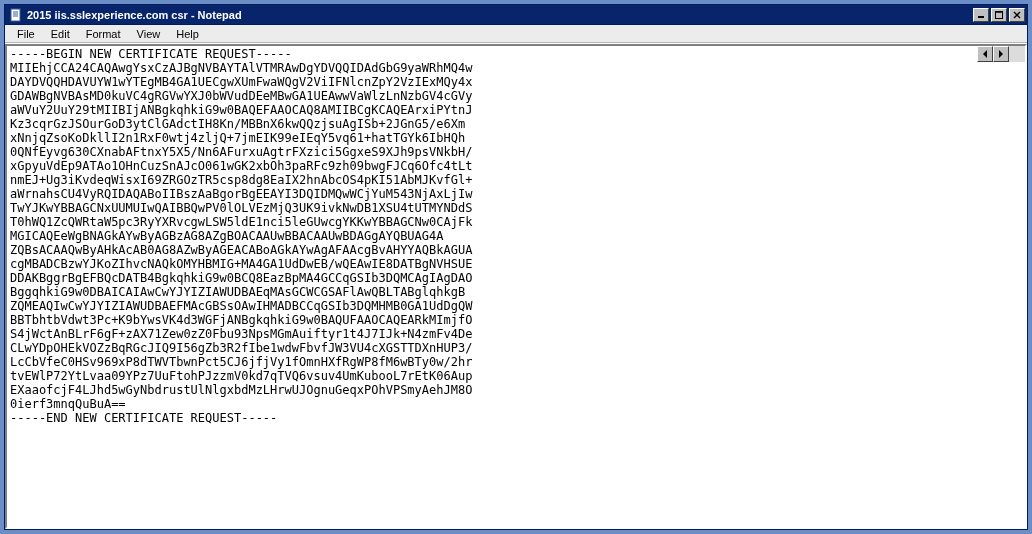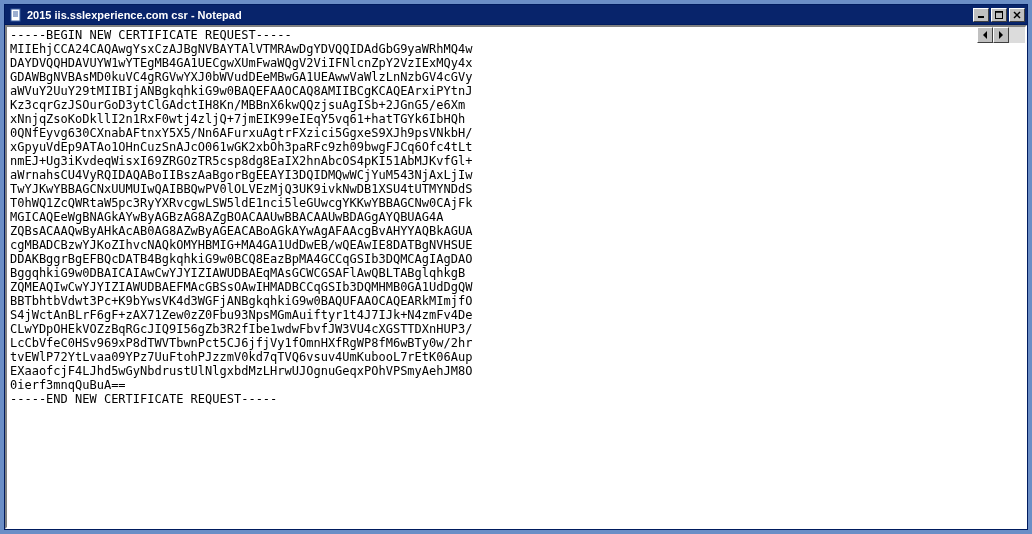--- a/index.html
+++ b/index.html
@@ -160,20 +160,27 @@
         </div>
         <div class="win-btn">
           <svg width="8" height="8">
               <line x1="1" y1="1" x2="7" y2="7" stroke="#000" stroke-width="1.5"></line>
               <line x1="7" y1="1" x2="1" y2="7" stroke="#000" stroke-width="1.5"></line>
             </svg>
         </div>
       </div>
     </div>
 
+    <div class="menubar">
+      <span class="menu-item">File</span>
+      <span class="menu-item">Edit</span>
+      <span class="menu-item">Format</span>
+      <span class="menu-item">View</span>
+      <span class="menu-item">Help</span>
+    </div>
 
     <div class="editor-wrap">
       <div class="editor">-----BEGIN NEW CERTIFICATE REQUEST-----
 MIIEhjCCA24CAQAwgYsxCzAJBgNVBAYTAlVTMRAwDgYDVQQIDAdGbG9yaWRhMQ4w
 DAYDVQQHDAVUYW1wYTEgMB4GA1UECgwXUmFwaWQgV2ViIFNlcnZpY2VzIExMQy4x
 GDAWBgNVBAsMD0kuVC4gRGVwYXJ0bWVudDEeMBwGA1UEAwwVaWlzLnNzbGV4cGVy
 aWVuY2UuY29tMIIBIjANBgkqhkiG9w0BAQEFAAOCAQ8AMIIBCgKCAQEArxiPYtnJ
 Kz3cqrGzJSOurGoD3ytClGAdctIH8Kn/MBBnX6kwQQzjsuAgISb+2JGnG5/e6Xm
 xNnjqZsoKoDkllI2n1RxF0wtj4zljQ+7jmEIK99eIEqY5vq61+hatTGYk6IbHQh
 0QNfEyvg630CXnabAFtnxY5X5/Nn6AFurxuAgtrFXzici5GgxeS9XJh9psVNkbH/

